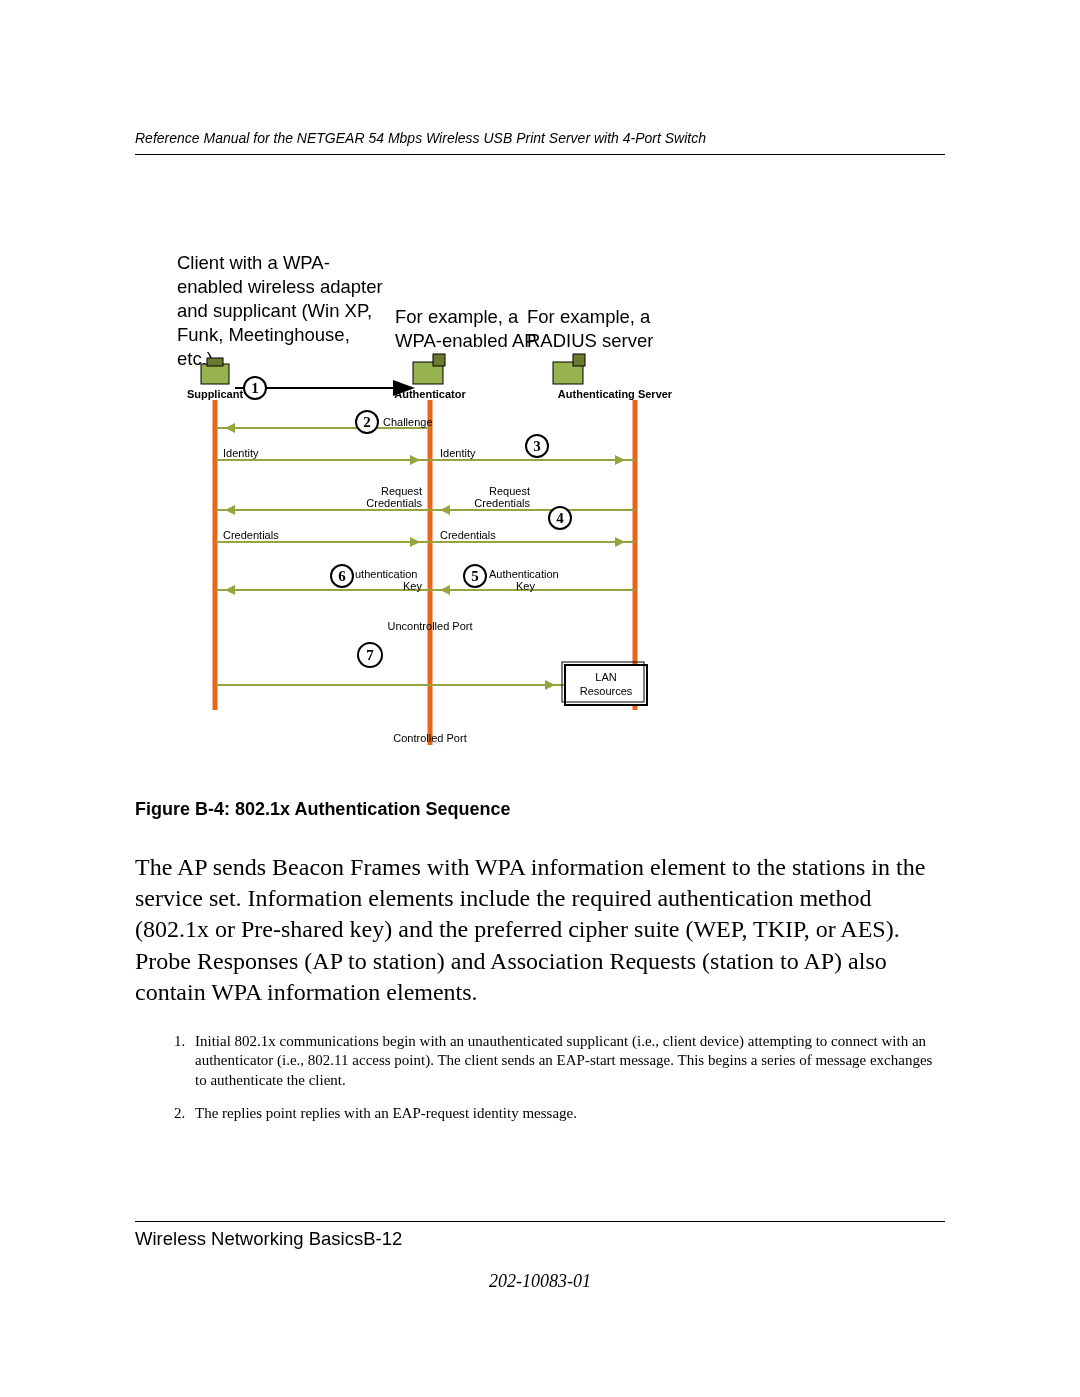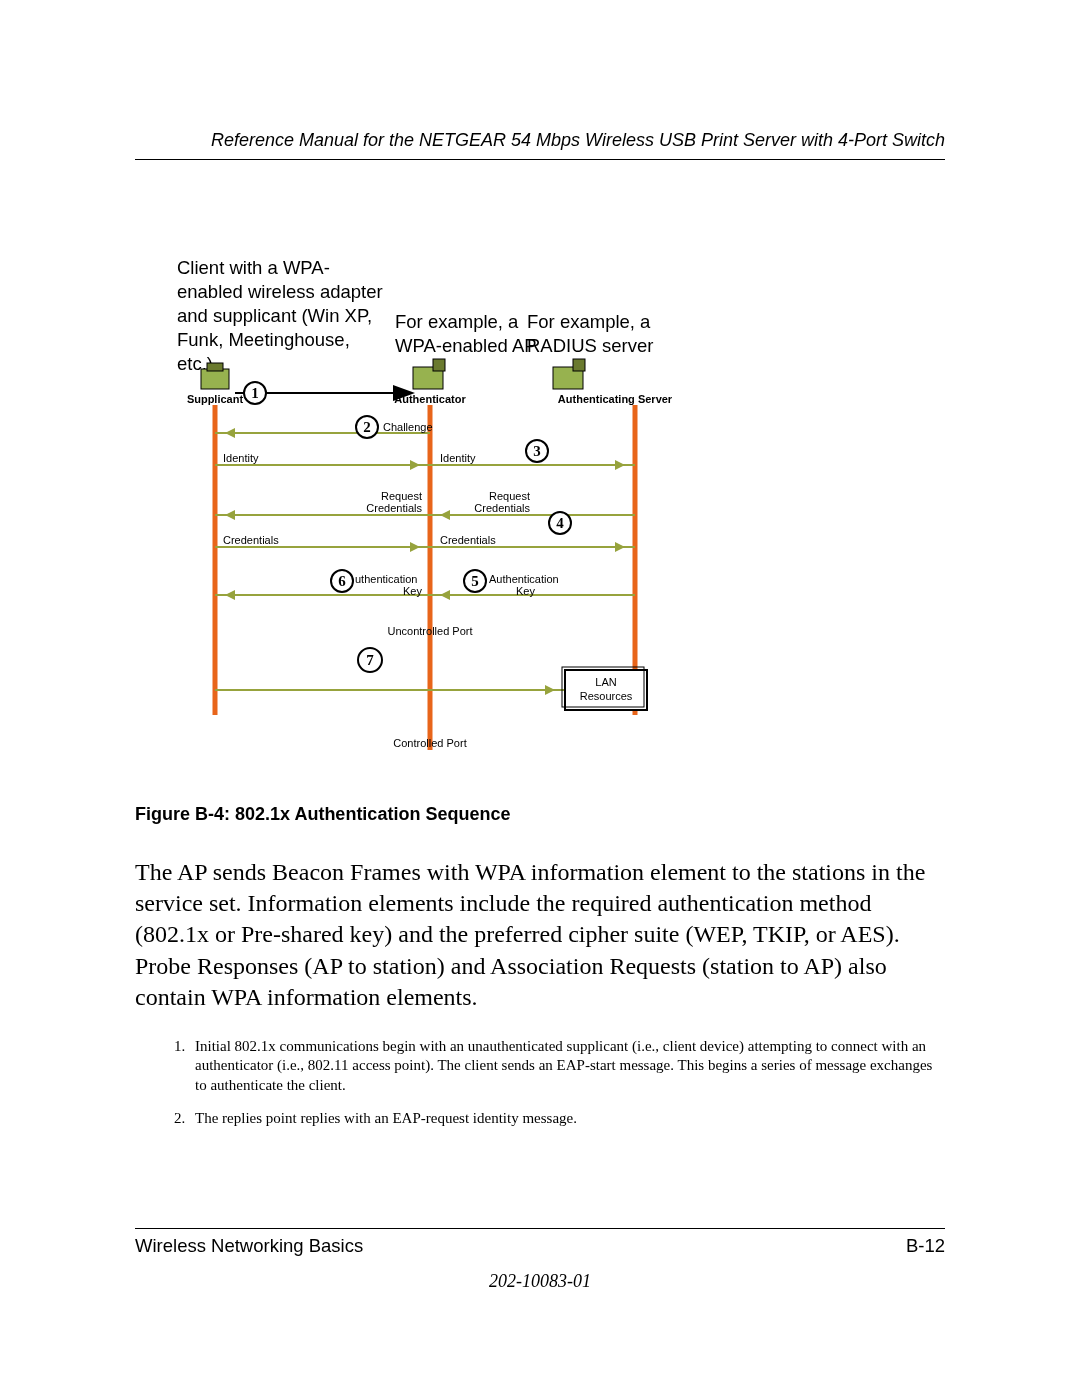--- a/index.html
+++ b/index.html
@@ -1,29 +1,29 @@
 <!DOCTYPE html>
 <html><head>
 <meta charset="utf-8">
 <style>
 body{margin:0;background:#fff;font-family:"Times New Roman",Times,serif;color:#000;}
 .page{width:1080px;height:1397px;position:relative;box-sizing:border-box;padding:130px 135px 0 135px;}
-.hdr-title{font-style:italic;font-family:Arial,Helvetica,sans-serif;font-size:18px;text-align:right;margin-bottom:8px;}
+.hdr-title{font-style:italic;font-family:Arial,Helvetica,sans-serif;font-size:14px;margin-bottom:8px;}
 hr.rule{border:none;border-top:1.5px solid #000;margin:0;}
 .labels{position:relative;height:105px;margin-top:80px;font-family:Arial,Helvetica,sans-serif;font-size:18.5px;line-height:1.3;}
 .lbl{position:absolute;}
 .diagram-wrap{position:relative;width:510px;height:415px;margin-left:40px;}
 .diagram-wrap svg{position:absolute;top:0;left:0;}
 .fig-cap{font-family:Arial,Helvetica,sans-serif;font-weight:bold;font-size:18px;margin-top:44px;}
 .body-para{font-size:24px;line-height:1.3;margin-top:32px;}
 ol.steps{font-size:15px;line-height:1.3;margin-top:14px;padding-left:54px;}
 ol.steps li{padding-left:6px;margin-bottom:14px;}
 .footer{position:absolute;left:135px;right:135px;bottom:105px;}
-.foot-row{display:flex;justify-content:space-between;font-family:Arial,Helvetica,sans-serif;font-size:18.5px;margin-top:6px;}
-.doc-num{text-align:center;font-style:italic;font-size:18px;margin-top:14px;font-family:"Times New Roman",serif;}
+.foot-row{display:flex;font-family:Arial,Helvetica,sans-serif;font-size:18.5px;margin-top:6px;}
+.doc-num{text-align:center;font-style:italic;font-size:18px;margin-top:21px;font-family:"Times New Roman",serif;}
 .diag-txt{font-family:Verdana,Arial,sans-serif;font-size:11px;fill:#000;}
 .diag-txt-b{font-family:Verdana,Arial,sans-serif;font-size:11px;font-weight:bold;fill:#000;}
 .num{font-family:"Times New Roman",serif;font-size:15px;font-weight:bold;fill:#000;}
 </style>
 </head>
 <body>
 
 <div class="page">
 
   <div class="hdr-title">Reference Manual for the NETGEAR 54 Mbps Wireless USB Print Server with 4-Port Switch</div>

